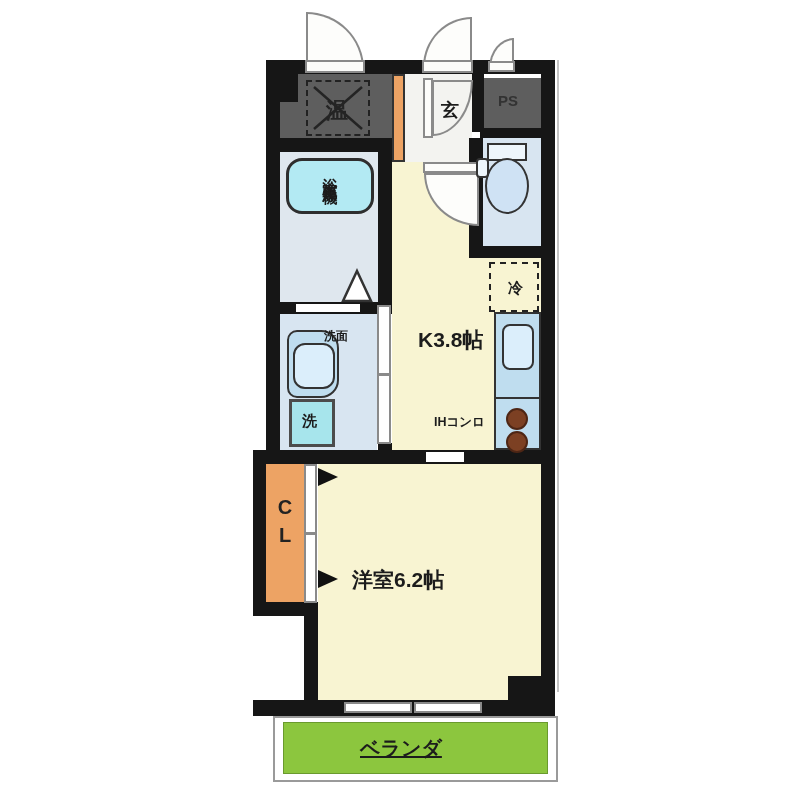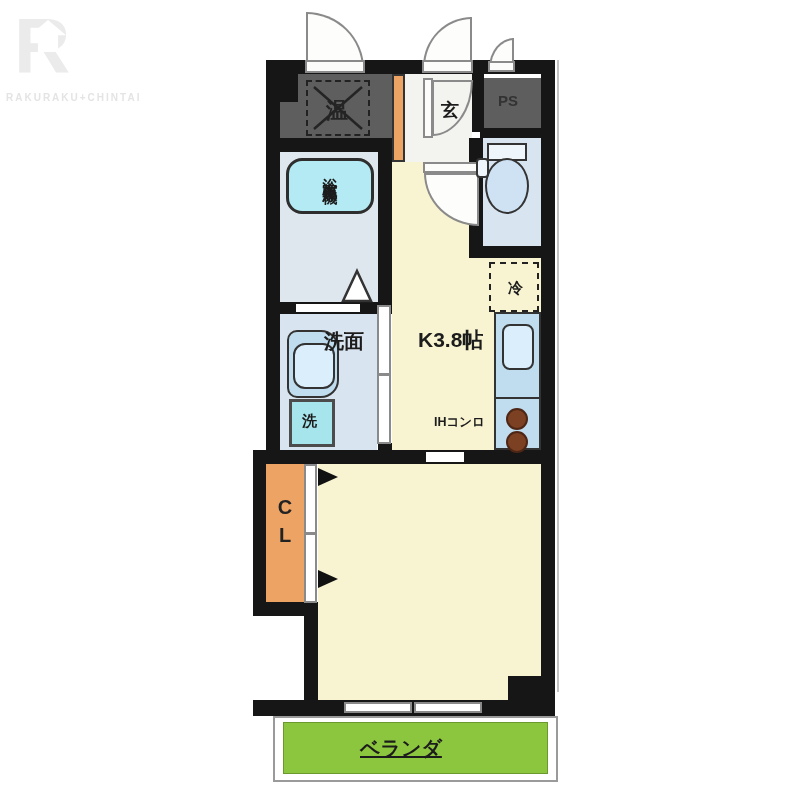--- a/index.html
+++ b/index.html
@@ -23,25 +23,20 @@
   .logoHouse{position:absolute;left:30px;top:20px;width:36px;height:32px;background:#fff;
          clip-path:polygon(50% 0,100% 48%,78% 48%,78% 100%,22% 100%,22% 48%,0 48%);}
   .logoBrand{position:absolute;left:6px;top:92px;font-size:10px;font-weight:700;
          letter-spacing:2px;color:#e4e4e4;}
 </style>
 </head>
 <body>
 
 <div id="canvas">
 
-  <div class="abs" style="left:0;top:0;width:180px;height:110px;">
-    <div class="logoR">R</div>
-    <div class="logoHouse"></div>
-    <div class="logoBrand">RAKURAKU+CHINTAI</div>
-  </div>
 
   <div class="floor" style="left:280px;top:74px;width:112px;height:64px;background:var(--dark_gray);"></div>
   <div class="floor" style="left:405px;top:74px;width:67px;height:90px;background:var(--entrance_gray);"></div>
   <div class="floor" style="left:280px;top:150px;width:98px;height:152px;background:var(--bath_blue);"></div>
   <div class="floor" style="left:280px;top:314px;width:97px;height:136px;background:var(--water_blue);"></div>
   <div class="floor" style="left:392px;top:162px;width:149px;height:288px;background:var(--room_cream);"></div>
   <div class="floor" style="left:318px;top:464px;width:223px;height:238px;background:var(--room_cream);"></div>
   <div class="floor" style="left:484px;top:78px;width:57px;height:50px;background:var(--dark_gray);"></div>
   <div class="floor" style="left:483px;top:138px;width:58px;height:108px;background:var(--water_blue);"></div>
   <div class="floor" style="left:266px;top:464px;width:38px;height:138px;background:var(--closet_orange);"></div>
@@ -95,21 +90,21 @@
   </div>
 
   <div class="fixture" style="left:286px;top:158px;width:88px;height:56px;background:var(--tub_cyan);border:3px solid #2e2e2e;border-radius:16px;"></div>
   <div class="lbl vtext" style="left:320px;top:166px;height:134px;font-size:15px;">浴室乾燥機</div>
   <svg class="abs" width="34" height="36" style="left:340px;top:268px;">
     <polygon points="17,3 31,33 3,33" fill="#ffffff" stroke="#333" stroke-width="2.5"></polygon>
   </svg>
 
   <div class="fixture" style="left:287px;top:330px;width:52px;height:68px;background:var(--counter_blue);border:2px solid #333;border-radius:10px 18px 18px 10px;"></div>
   <div class="fixture" style="left:293px;top:343px;width:42px;height:46px;background:var(--sink_blue);border:2px solid #333;border-radius:12px;"></div>
-  <div class="lbl" style="left:324px;top:328px;font-size:20px;">洗面</div>
+  <div class="lbl" style="left:324px;top:328px;font-size:12px;">洗面</div>
   <div class="fixture" style="left:289px;top:399px;width:46px;height:48px;background:var(--washer_cyan);border:3px solid #4c4c4c;"></div>
   <div class="lbl" style="left:302px;top:412px;font-size:15px;">洗</div>
 
   <div class="fixture" style="left:487px;top:143px;width:40px;height:18px;background:#eef6fc;border:2px solid #333;"></div>
   <div class="fixture" style="left:485px;top:158px;width:44px;height:56px;background:#cfe2f4;border:2px solid #333;border-radius:50%;"></div>
   <div class="fixture" style="left:476px;top:158px;width:13px;height:20px;background:#eef6fc;border:2px solid #333;border-radius:4px;"></div>
 
   <div class="dash" style="left:489px;top:262px;width:50px;height:50px;">
     <div class="lbl" style="left:17px;top:15px;font-size:15px;">冷</div>
   </div>
@@ -132,15 +127,16 @@
   <div class="winbar" style="left:344px;top:702px;width:68px;height:11px;"></div>
   <div class="winbar" style="left:414px;top:702px;width:68px;height:11px;"></div>
 
   <div class="fixture" style="left:273px;top:716px;width:285px;height:66px;background:#fff;border:2px solid #9a9a9a;"></div>
   <div class="fixture" style="left:283px;top:722px;width:265px;height:52px;background:var(--balcony_green);border:1px solid #6a9a2e;"></div>
 
   <div class="lbl" style="left:441px;top:98px;font-size:18px;font-weight:700;">玄</div>
   <div class="lbl" style="left:498px;top:92px;font-size:15px;font-weight:800;color:#333;">PS</div>
   <div class="lbl" style="left:418px;top:326px;font-size:21px;">K3.8帖</div>
   <div class="lbl vtext" style="left:273px;top:496px;height:80px;font-size:20px;font-weight:700;color:#222;letter-spacing:6px;">CL</div>
+  <div class="lbl" style="left:352px;top:566px;font-size:21px;">洋室6.2帖</div>
   <div class="lbl" style="left:360px;top:735px;font-size:20px;text-decoration:underline;">ベランダ</div>
 
 </div>
 
 </body></html>

